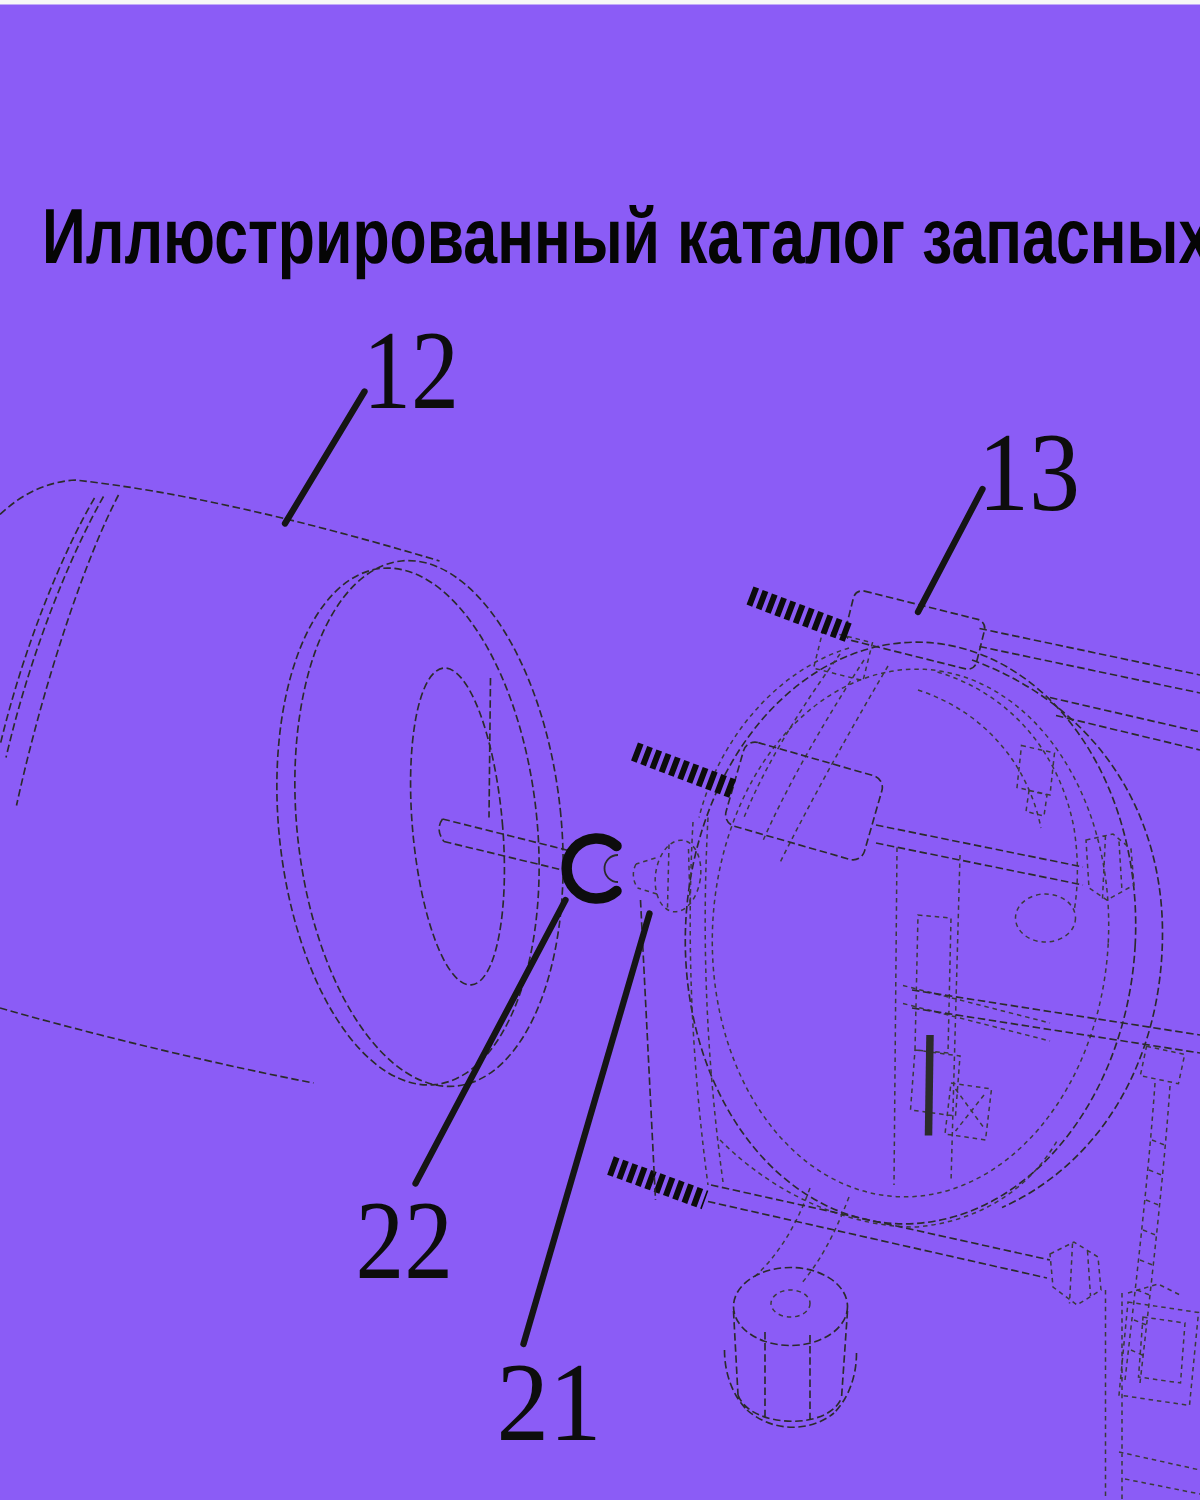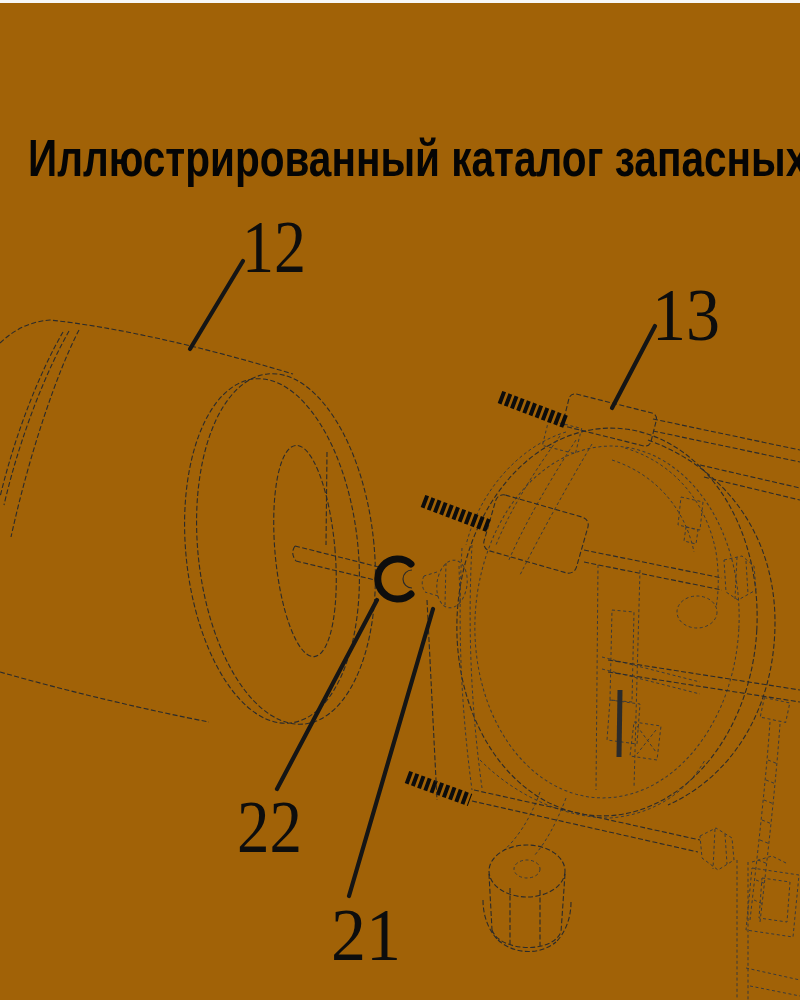--- a/index.html
+++ b/index.html
@@ -1,19 +1,19 @@
 <!DOCTYPE html>
 <html><head>
 <meta charset="utf-8">
 <style>
   html,body{margin:0;padding:0;background:#ffffff;}
   .page{
     position:relative;
     width:800px;height:1000px;
-    background:#a16207;
+    background:#8b5cf6;
     overflow:hidden;
     font-family:"Liberation Sans",sans-serif;
   }
   .top-strip{
     position:absolute;left:0;top:0;width:800px;height:3px;
     background:#f7f7f7;
   }
   .catalog-title{
     position:absolute;left:28px;top:128px;margin:0;
     font-family:"Liberation Sans",sans-serif;

